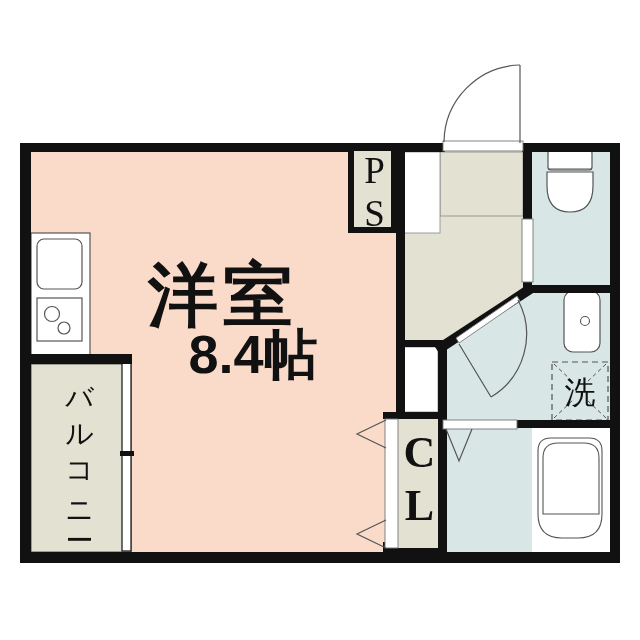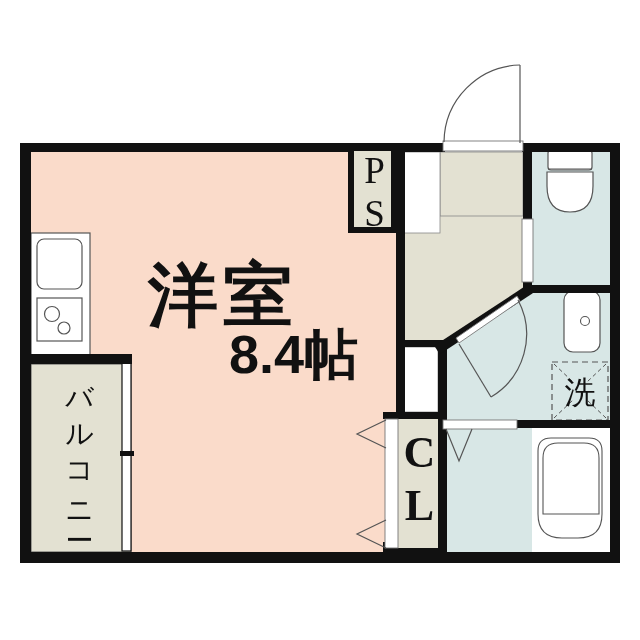--- a/index.html
+++ b/index.html
@@ -20,21 +20,21 @@
   .stroke-only{fill:none;stroke:var(--line);stroke-width:1.1;}
   .door-bar{fill:var(--fixture-white);stroke:#777;stroke-width:0.9;}
   .swing{fill:none;stroke:#555;stroke-width:1.2;}
   .dashed{fill:none;stroke:var(--line);stroke-width:1.2;stroke-dasharray:6 4;}
   .dashed-x{stroke:var(--line);stroke-width:1;stroke-dasharray:4 3;}
 
   
   .lbl{position:absolute;color:var(--ink);white-space:nowrap;}
   .lbl-room-name{left:148px;top:267px;width:210px;
     font-size:70px;line-height:56px;font-weight:bold;letter-spacing:5px;}
-  .lbl-room-size{left:148px;top:326px;width:210px;text-align:right;
+  .lbl-room-size{left:148px;top:326px;width:210px;text-align:center;
     font-size:54px;line-height:56px;font-weight:bold;letter-spacing:0;}
   .lbl-balcony{left:60px;top:366px;font-family:"Liberation Serif",serif;
     font-size:28px;letter-spacing:8px;writing-mode:vertical-rl;}
   .lbl-ps{left:353px;top:150px;font-family:"Liberation Serif",serif;
     font-size:37px;letter-spacing:2px;writing-mode:vertical-rl;text-orientation:upright;}
   .lbl-cl{left:394px;top:428px;font-family:"Liberation Serif",serif;font-weight:bold;
     font-size:44px;letter-spacing:4px;writing-mode:vertical-rl;text-orientation:upright;}
   .lbl-laundry{left:552px;top:372px;width:56px;text-align:center;
     font-family:"Liberation Serif",serif;font-size:31px;}
 </style>

